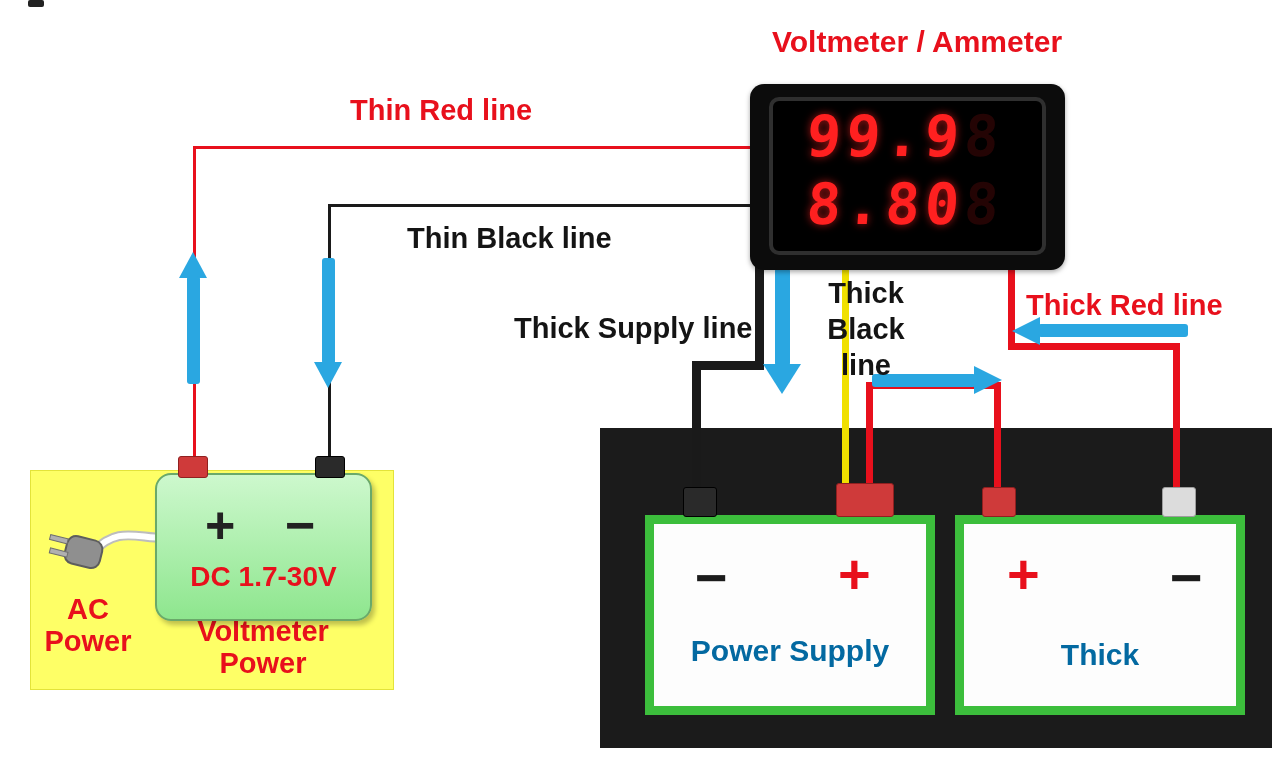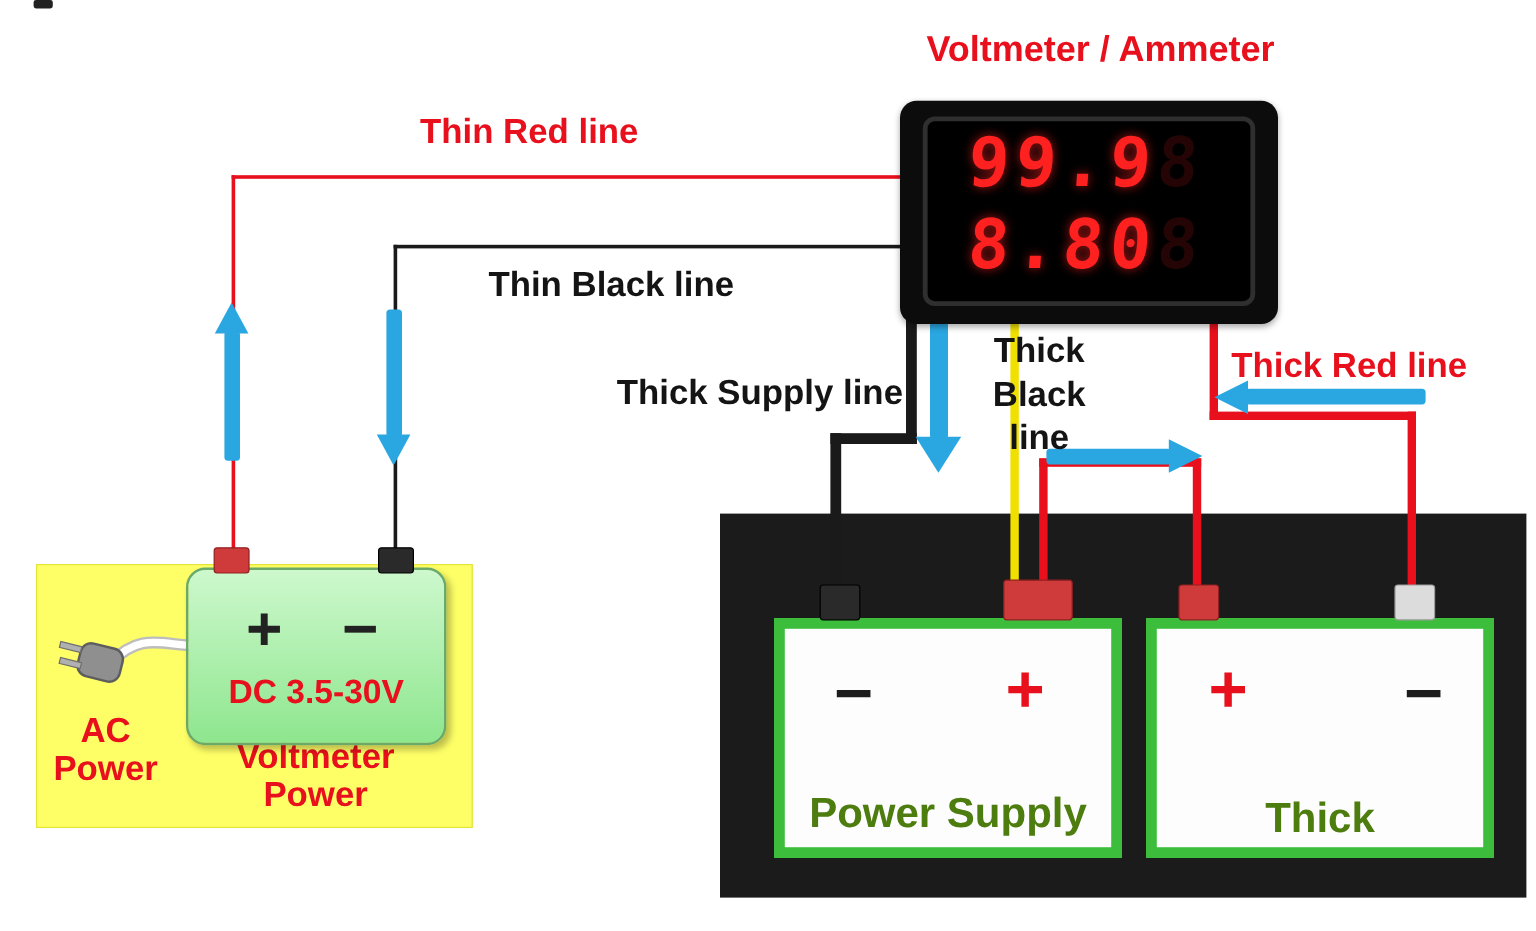--- a/index.html
+++ b/index.html
@@ -68,21 +68,21 @@
 
   
   .dark-panel { position:absolute; left:600px; top:428px; width:672px; height:320px; background:#1b1b1b; }
   .unit-box {
     position:absolute; top:515px; width:290px; height:200px; background:#fdfdfd;
     border:9px solid #3cbe3c; box-sizing:border-box;
   }
   .unit-sign { position:absolute; font-weight:bold; font-size:56px; line-height:56px; }
   .sign-red  { color:#e8101c; }
   .sign-dark { color:#1c1c1c; }
-  .unit-name { position:absolute; width:100%; text-align:center; font-weight:bold; font-size:35px; color:#4d7c0f;margin-top:24px; }
+  .unit-name { position:absolute; width:100%; text-align:center; font-weight:bold; font-size:30px; color:#0369a1; }
 
   .artifact { position:absolute; left:28px; top:0; width:16px; height:7px; background:#222; border-radius:2px; }
 </style>
 </head>
 <body>
 
 <div class="canvas">
 
   <div class="artifact"></div>
 
@@ -104,21 +104,21 @@
   </div>
 
   <div class="lbl red multiline" style="left:188px; top:616px; width:150px;">
     <span>Voltmeter</span>
     <span>Power</span>
   </div>
 
   <div class="iso-box">
     <div class="iso-sign" style="left:48px; top:24px;">+</div>
     <div class="iso-sign" style="left:128px; top:24px;">−</div>
-    <div class="iso-rating">DC 3.5-30V</div>
+    <div class="iso-rating">DC 1.7-30V</div>
   </div>
 
   <div class="dark-panel"></div>
 
   <div class="unit-box" style="left:645px;">
     <div class="unit-sign sign-dark" style="left:41px; top:26px;">−</div>
     <div class="unit-sign sign-red" style="left:184px; top:22px;">+</div>
     <div class="unit-name" style="top:110px;">Power Supply</div>
   </div>
 

